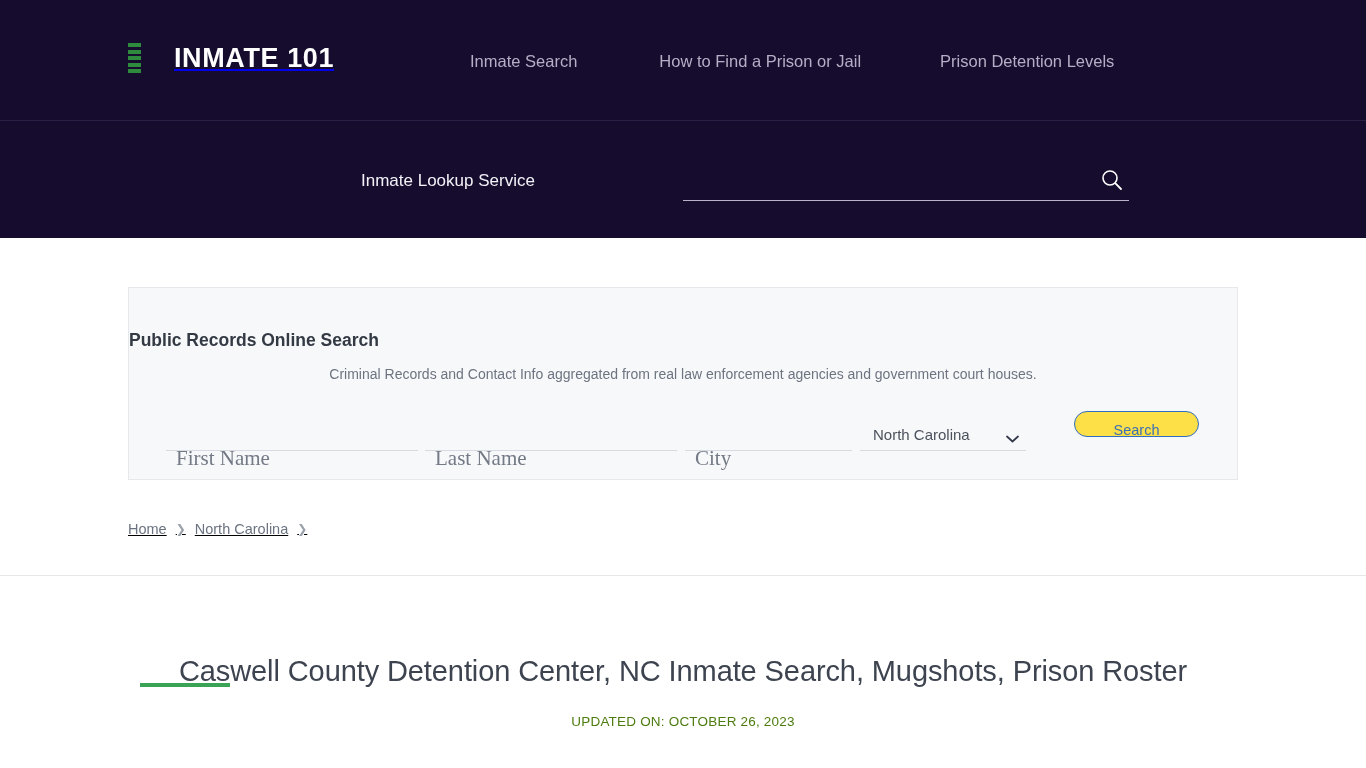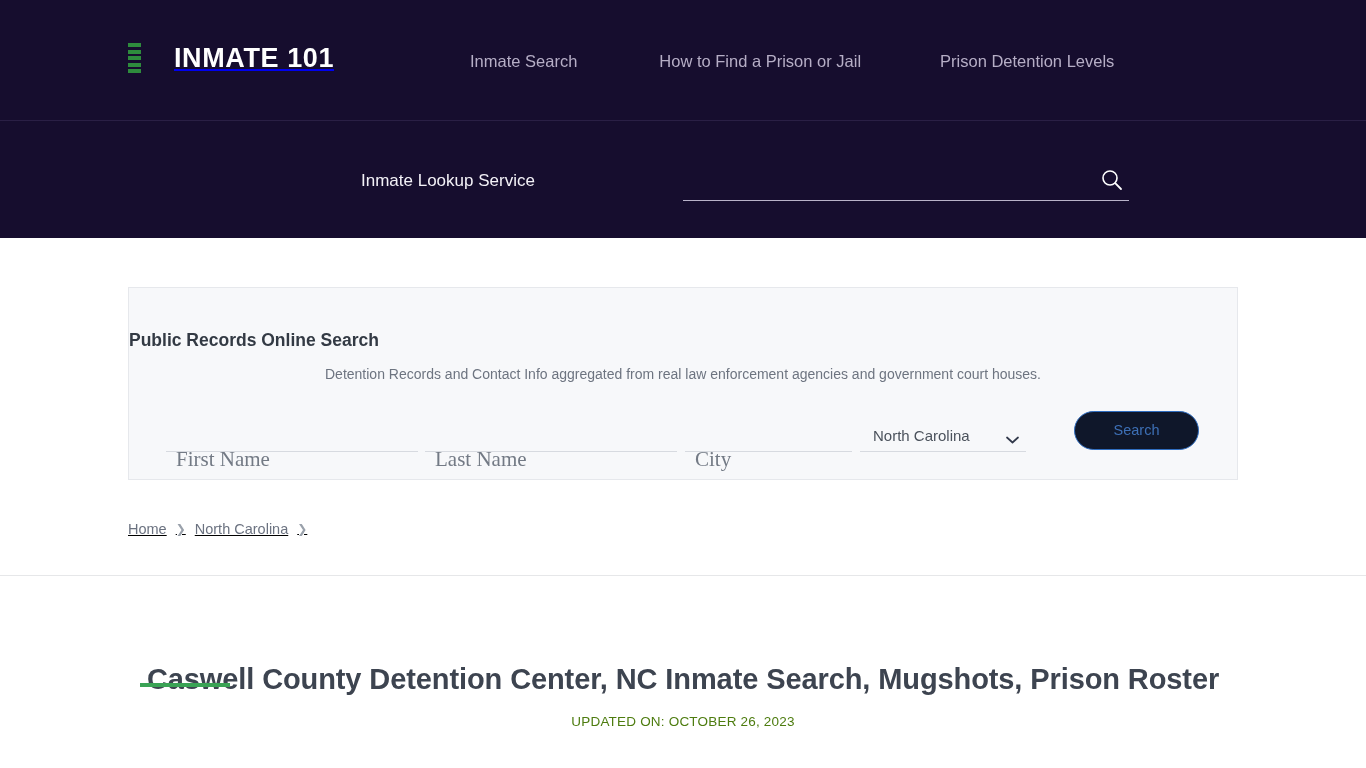--- a/index.html
+++ b/index.html
@@ -177,26 +177,26 @@
   .chevron {
     position: absolute;
     right: 7px;
     top: 9px;
     width: 13px;
     height: 8px;
     pointer-events: none;
   }
   .search-btn {
     margin-left: 48px;
-    margin-bottom: 2px;
+    margin-bottom: 14px;
     width: 125px;
-    height: 39px;
+    height: 26px;
     border-radius: 22px;
     border: 1px solid #2f6dc0;
-    background: #0f172a;
+    background: #fde047;
     color: #3d6fb5;
     font-size: 14.5px;
     font-family: "Liberation Sans", sans-serif;
     cursor: pointer;
     line-height: 37px;
     padding: 0;
   }
 
   
   .breadcrumb {
@@ -236,23 +236,23 @@
   .title-block {
     position: absolute;
     left: 0;
     top: 643px;
     width: 1366px;
     text-align: center;
   }
   .page-title {
     color: #3d4450;
     font-size: 29px;
-    font-weight: bold;
+    font-weight: normal;
     line-height: 40px;
-    margin: 16px;
+    margin: 8px;
     padding: 0 128px;
     letter-spacing: -0.1px;
   }
   .title-accent {
     position: absolute;
     left: 140px;
     top: 683px;
     width: 90px;
     height: 4px;
     background: #3aa355;
@@ -299,21 +299,21 @@
       <svg width="22" height="22" viewBox="0 0 22 22">
         <circle cx="9" cy="9" r="7" fill="none" stroke="#ffffff" stroke-width="1.6"></circle>
         <line x1="14.2" y1="14.2" x2="20" y2="20" stroke="#ffffff" stroke-width="1.8" stroke-linecap="round"></line>
       </svg>
     </span>
   </div>
 </div>
 
 <div class="panel">
   <div class="panel-title">Public Records Online Search</div>
-  <div class="panel-sub">Detention Records and Contact Info aggregated from real law enforcement agencies and government court houses.</div>
+  <div class="panel-sub">Criminal Records and Contact Info aggregated from real law enforcement agencies and government court houses.</div>
 
   <div class="form-row">
     <div class="fld fld-first">
       <input type="text" value="" placeholder="First Name" style="">
     </div>
     <div class="fld fld-last">
       <input type="text" value="" placeholder="Last Name" style="">
     </div>
     <div class="fld fld-city">
       <input type="text" value="" placeholder="City" style="">

